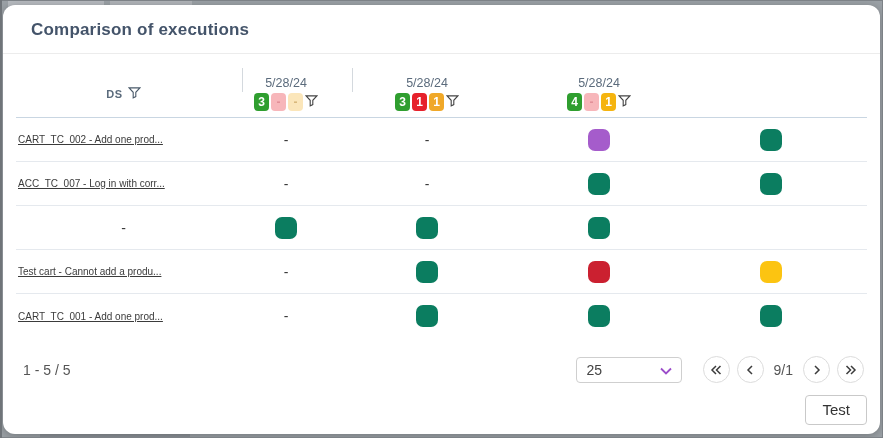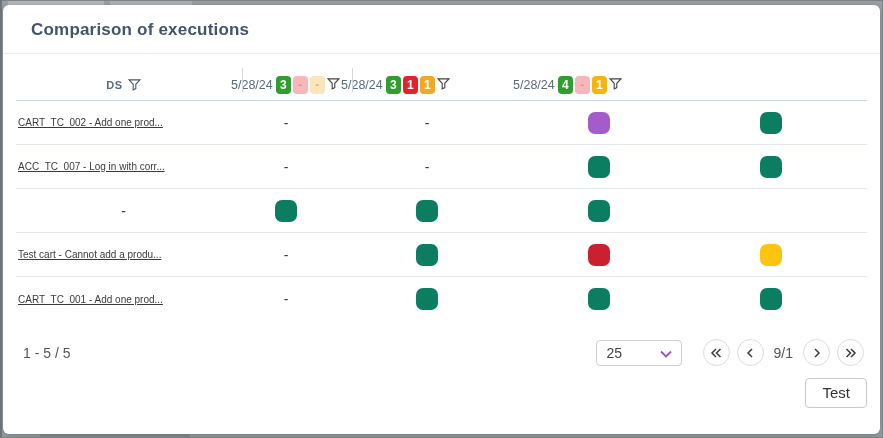--- a/index.html
+++ b/index.html
@@ -10,42 +10,42 @@
   .backdrop-top { position:absolute; top:0; left:0; width:883px; height:9px; background:#9ba1a6; }
   .backdrop-tab1 { position:absolute; top:0; left:8px; width:96px; height:8px; background:#b6babf; }
   .backdrop-tab2 { position:absolute; top:0; left:110px; width:82px; height:8px; background:#b0b4b9; }
   .backdrop-bottom { position:absolute; bottom:0; left:0; width:883px; height:7px; background:#9ba1a6; }
   .backdrop-bottom-dark { position:absolute; bottom:0; left:40px; width:150px; height:7px; background:#8b9196; }
   .frame-edge { position:absolute; inset:0; border:1px solid #7d8287; pointer-events:none; z-index:50; }
   .frame-edge-left { position:absolute; top:0; left:0; width:2px; height:438px; background:#6f7479; z-index:51; }
 
   .modal {
     position:absolute; left:3px; top:5px; width:877px; height:429px;
-    background:#ffffff; border-radius:6px; box-shadow:0 2px 10px rgba(0,0,0,.25);
+    background:#ffffff; border-radius:12px; box-shadow:0 2px 10px rgba(0,0,0,.25);
     z-index:10; overflow:hidden;
   }
 
   .modal-header { padding:15px 28px 13px 28px; border-bottom:1px solid #ececec; }
   .modal-title { font-size:17px; font-weight:bold; color:#44546a; letter-spacing:.2px; }
 
   .table-wrap { padding:0 13px; }
 
   .thead {
     display:grid; grid-template-columns:215px 110px 172px 172px 172px;
     align-items:center; padding:22px 0 6px 0; position:relative;
     border-bottom:1px solid #c9d6e2;
   }
   .th-label { display:flex; align-items:center; gap:5px; font-size:11px; font-weight:bold;
               color:#5b6b7c; letter-spacing:.6px; }
   .th-testcase { justify-content:flex-start; padding-left:2px; }
   .th-ds { justify-content:center; }
   .th-sep { position:absolute; top:14px; width:1px; height:24px; background:#d4d9de; }
   .sep1 { left:226px; } .sep2 { left:336px; }
 
-  .exec-head { display:flex; flex-direction:row; align-items:center; gap:3px; }
+  .exec-head { display:flex; flex-direction:column; align-items:center; gap:3px; }
   .exec-date { font-size:12.5px; color:#5b6b7c; }
   .badge-row { display:flex; align-items:center; gap:2px; }
   .badge { min-width:15px; height:18px; padding:0 3px; border-radius:4px;
            display:flex; align-items:center; justify-content:center;
            font-size:12px; font-weight:bold; }
 
   .trow {
     display:grid; grid-template-columns:215px 110px 172px 172px 172px;
     align-items:center; height:44px; border-bottom:1px solid #e5e9ee;
   }
@@ -55,21 +55,21 @@
   .cell-center { display:flex; align-items:center; justify-content:center; }
   .dash { font-size:14px; color:#3b3b3b; }
   .sq { width:22px; height:22px; border-radius:7px; }
 
   .funnel { display:inline-block; }
 
   .footer-bar { display:flex; align-items:center; justify-content:space-between;
                 padding:18px 16px 0 20px; }
   .range-label { font-size:14px; color:#555;text-align:right; }
   .pager { display:flex; align-items:center; gap:7px; }
-  .page-size-select { width:86px; height:26px; border:1px solid #cfcfcf; border-radius:4px;
+  .page-size-select { width:106px; height:26px; border:1px solid #cfcfcf; border-radius:4px;
                       display:flex; align-items:center; justify-content:space-between;
                       padding:0 9px 0 10px; font-size:14px; color:#444; cursor:pointer;
                       margin-right:14px; background:#fff; }
   .nav-btn { width:27px; height:27px; border-radius:50%; border:1px solid #dcdcdc; background:#fff;
              display:flex; align-items:center; justify-content:center; cursor:pointer;
              color:#3c3c3c; font-size:13px; padding:0; }
   .page-indicator { font-size:14px; color:#555; margin:0 3px; }
 
   .close-row { display:flex; justify-content:flex-end; padding:12px 13px 0 0; }
   .close-btn { background:#fff; border:1px solid #c9c9c9; border-radius:4px;

